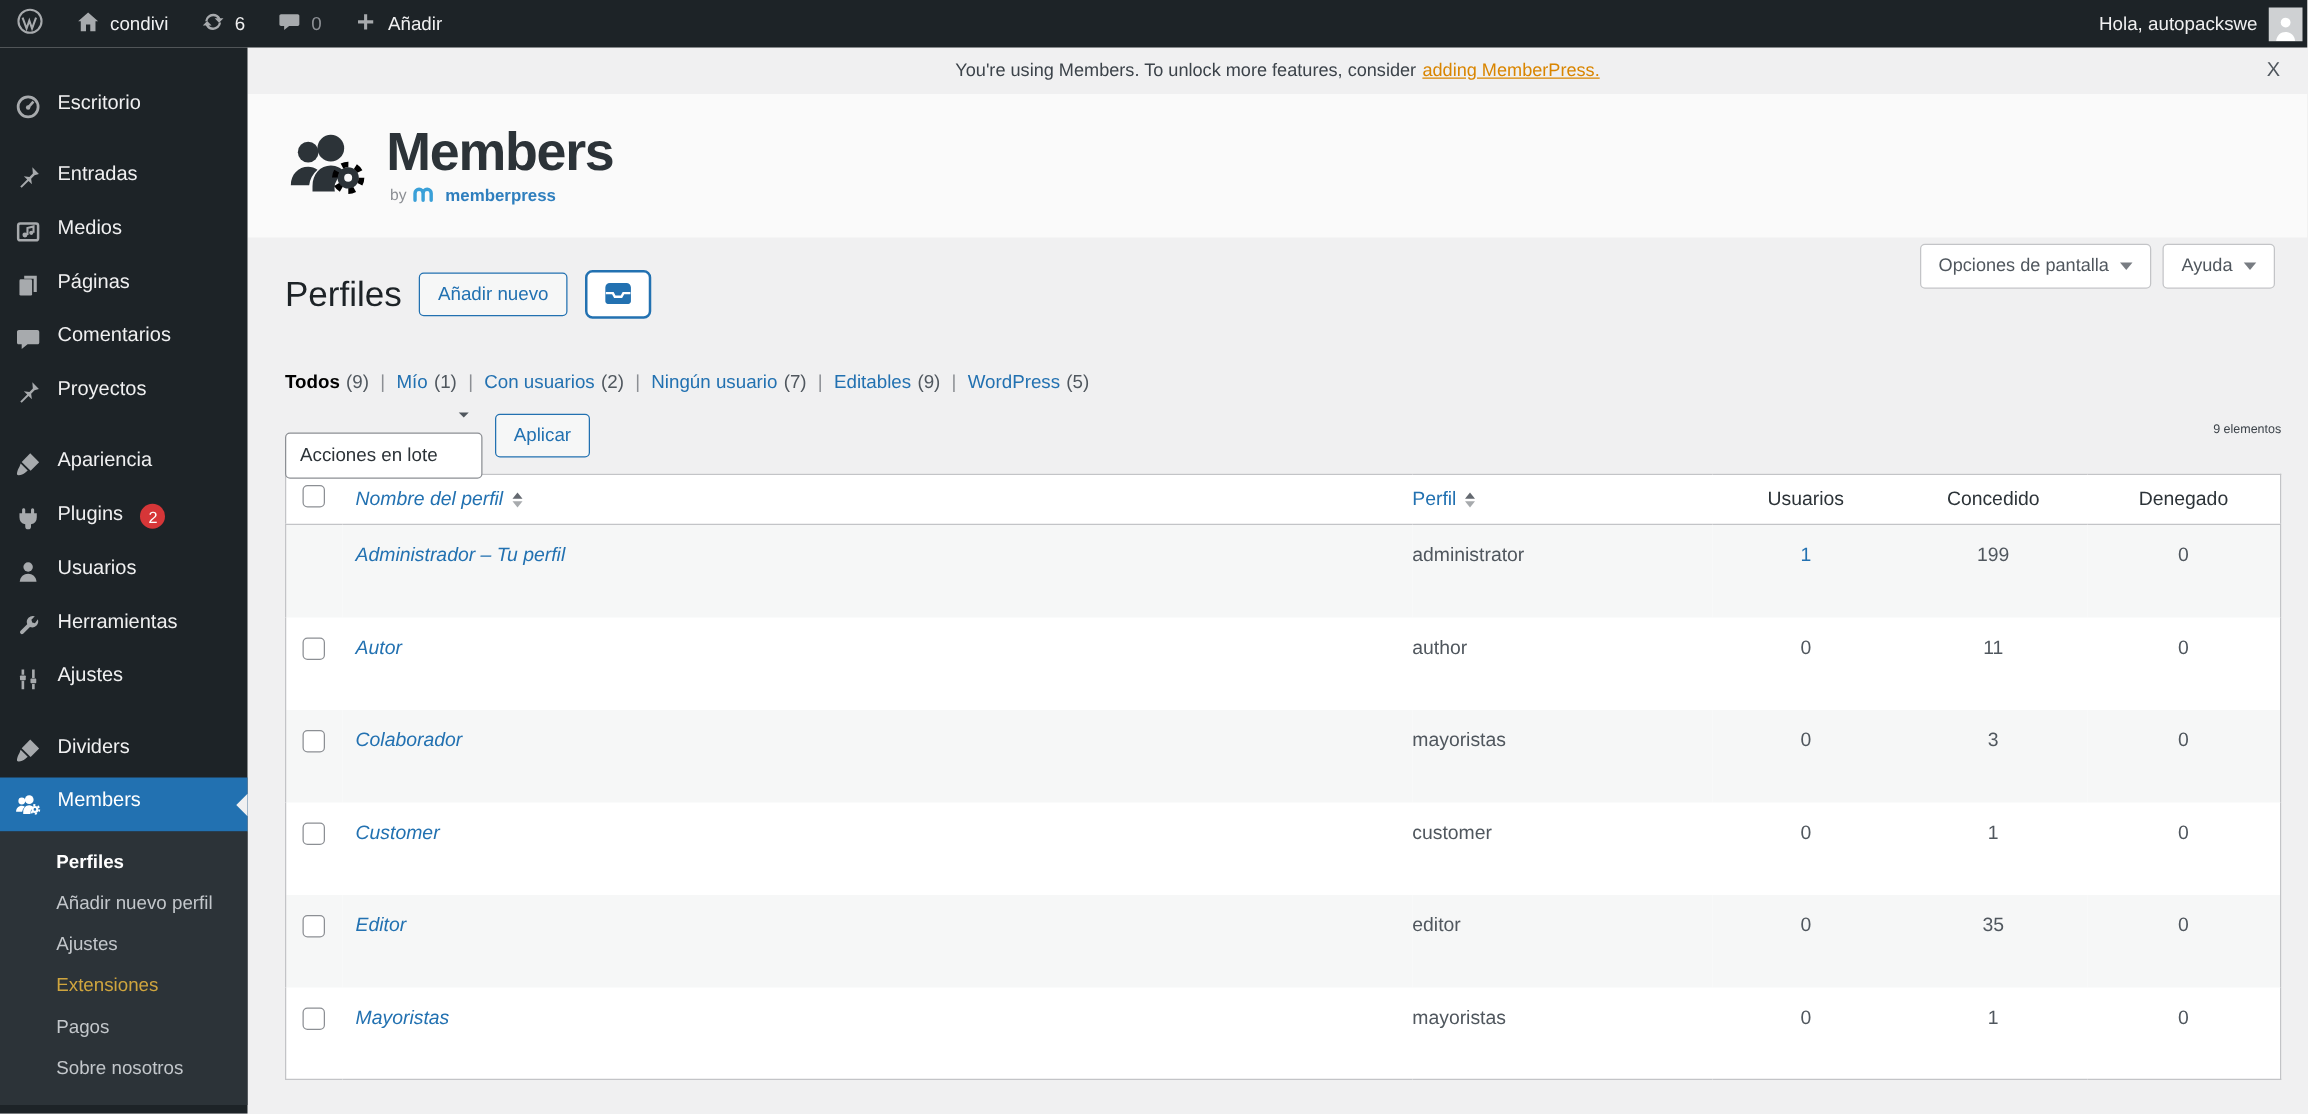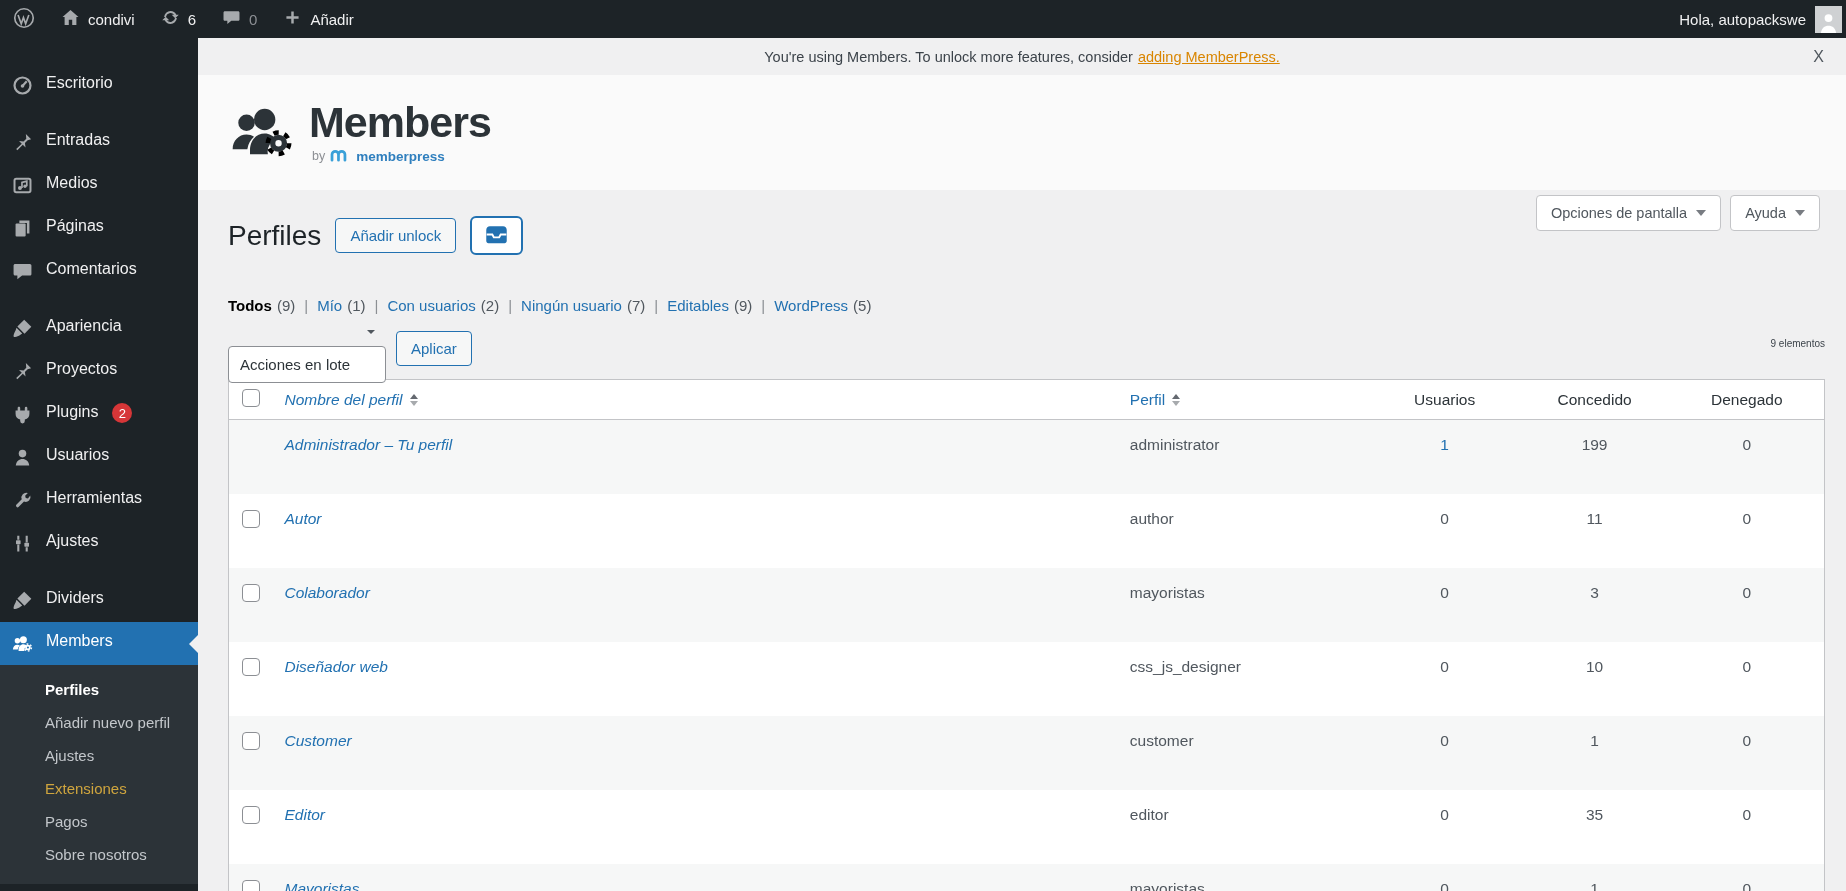--- a/index.html
+++ b/index.html
@@ -204,36 +204,36 @@
           <span>Páginas</span>
         </li>
         <li class="menu-item">
           <span class="mi-icon">
             <svg viewBox="0 0 20 20">
               <path d="M3 2.8h14c.9 0 1.5.7 1.5 1.5v8c0 .9-.7 1.5-1.5 1.5H9.6l-4.5 3.6v-3.6H3c-.9 0-1.5-.7-1.5-1.5v-8c0-.9.7-1.5 1.5-1.5z"></path>
             </svg>
           </span>
           <span>Comentarios</span>
         </li>
+        <li class="menu-item">
+          <span class="mi-icon">
+            <svg viewBox="0 0 20 20">
+              <path d="M13.2 1.8l5 5-3.3 1-2.6 2.6.6 4.3-2.6-2.6-5.2 5.3-1.1-1.1 5.3-5.2L6.7 8.5l4.3.6L13.6 6.5z"></path>
+            </svg>
+          </span>
+          <span>Proyectos</span>
+        </li>
         <li class="menu-item separated">
           <span class="mi-icon">
             <svg viewBox="0 0 20 20">
               <path d="M11.6 1.6l6.8 6.8-6.5 6.5-6.8-6.8z"></path>
               <path d="M4.3 9.3l5.4 5.4-2 1.6c-1.3 1-3.2 1.7-4.8 1.9-1 .1-1.6-.5-1.4-1.5.3-1.6 1-3.5 1.9-4.8z"></path>
             </svg>
           </span>
           <span>Apariencia</span>
-        </li>
-        <li class="menu-item">
-          <span class="mi-icon">
-            <svg viewBox="0 0 20 20">
-              <path d="M13.2 1.8l5 5-3.3 1-2.6 2.6.6 4.3-2.6-2.6-5.2 5.3-1.1-1.1 5.3-5.2L6.7 8.5l4.3.6L13.6 6.5z"></path>
-            </svg>
-          </span>
-          <span>Proyectos</span>
         </li>
         <li class="menu-item">
           <span class="mi-icon">
             <svg viewBox="0 0 20 20">
               <path d="M6.6 2.5c.7 0 1.2.5 1.2 1.2v2.6h4.4V3.7a1.2 1.2 0 0 1 2.4 0v2.6h2v3a5.5 5.5 0 0 1-4.4 5.4v1.6a2.2 2.2 0 0 1-4.4 0v-1.6A5.5 5.5 0 0 1 3.4 9.3v-3h2V3.7c0-.7.5-1.2 1.2-1.2z"></path>
             </svg>
           </span>
           <span>Plugins</span>
           <span class="badge">2</span>
         </li>
@@ -339,21 +339,21 @@
           <span class="caret-down"></span>
         </div>
         <div class="screen-tab">
           <span>Ayuda</span>
           <span class="caret-down"></span>
         </div>
       </div>
 
       <div class="title-row">
         <h1 class="page-title">Perfiles</h1>
-        <button class="btn-outline">Añadir unlock</button>
+        <button class="btn-outline">Añadir nuevo</button>
         <button class="btn-icon">
           <span>
             <svg viewBox="0 0 20 16">
               <path d="M2.2 13V4.6C2.2 3 3.4 1.8 5 1.8h10c1.6 0 2.8 1.2 2.8 2.8V13c0 .9-.7 1.6-1.6 1.6H3.8c-.9 0-1.6-.7-1.6-1.6z"></path>
               <path d="M2.5 8h4.3l1.2 2.2h4L13.2 8h4.3" stroke="#fff" stroke-width="1.5" fill="none"></path>
             </svg>
           </span>
         </button>
       </div>
 
@@ -436,28 +436,20 @@
             <tr>
               <td class="c-check"><span class="checkbox"></span></td>
               <td class="c-name"><a class="row-link">Colaborador</a></td>
               <td class="c-role">mayoristas</td>
               <td class="c-num"><span>0</span></td>
               <td class="c-num">3</td>
               <td class="c-num">0</td>
             </tr>
             <tr>
               <td class="c-check"><span class="checkbox"></span></td>
-              <td class="c-name"><a class="row-link">Diseñador web</a></td>
-              <td class="c-role">css_js_designer</td>
-              <td class="c-num"><span>0</span></td>
-              <td class="c-num">10</td>
-              <td class="c-num">0</td>
-            </tr>
-            <tr>
-              <td class="c-check"><span class="checkbox"></span></td>
               <td class="c-name"><a class="row-link">Customer</a></td>
               <td class="c-role">customer</td>
               <td class="c-num"><span>0</span></td>
               <td class="c-num">1</td>
               <td class="c-num">0</td>
             </tr>
             <tr>
               <td class="c-check"><span class="checkbox"></span></td>
               <td class="c-name"><a class="row-link">Editor</a></td>
               <td class="c-role">editor</td>

